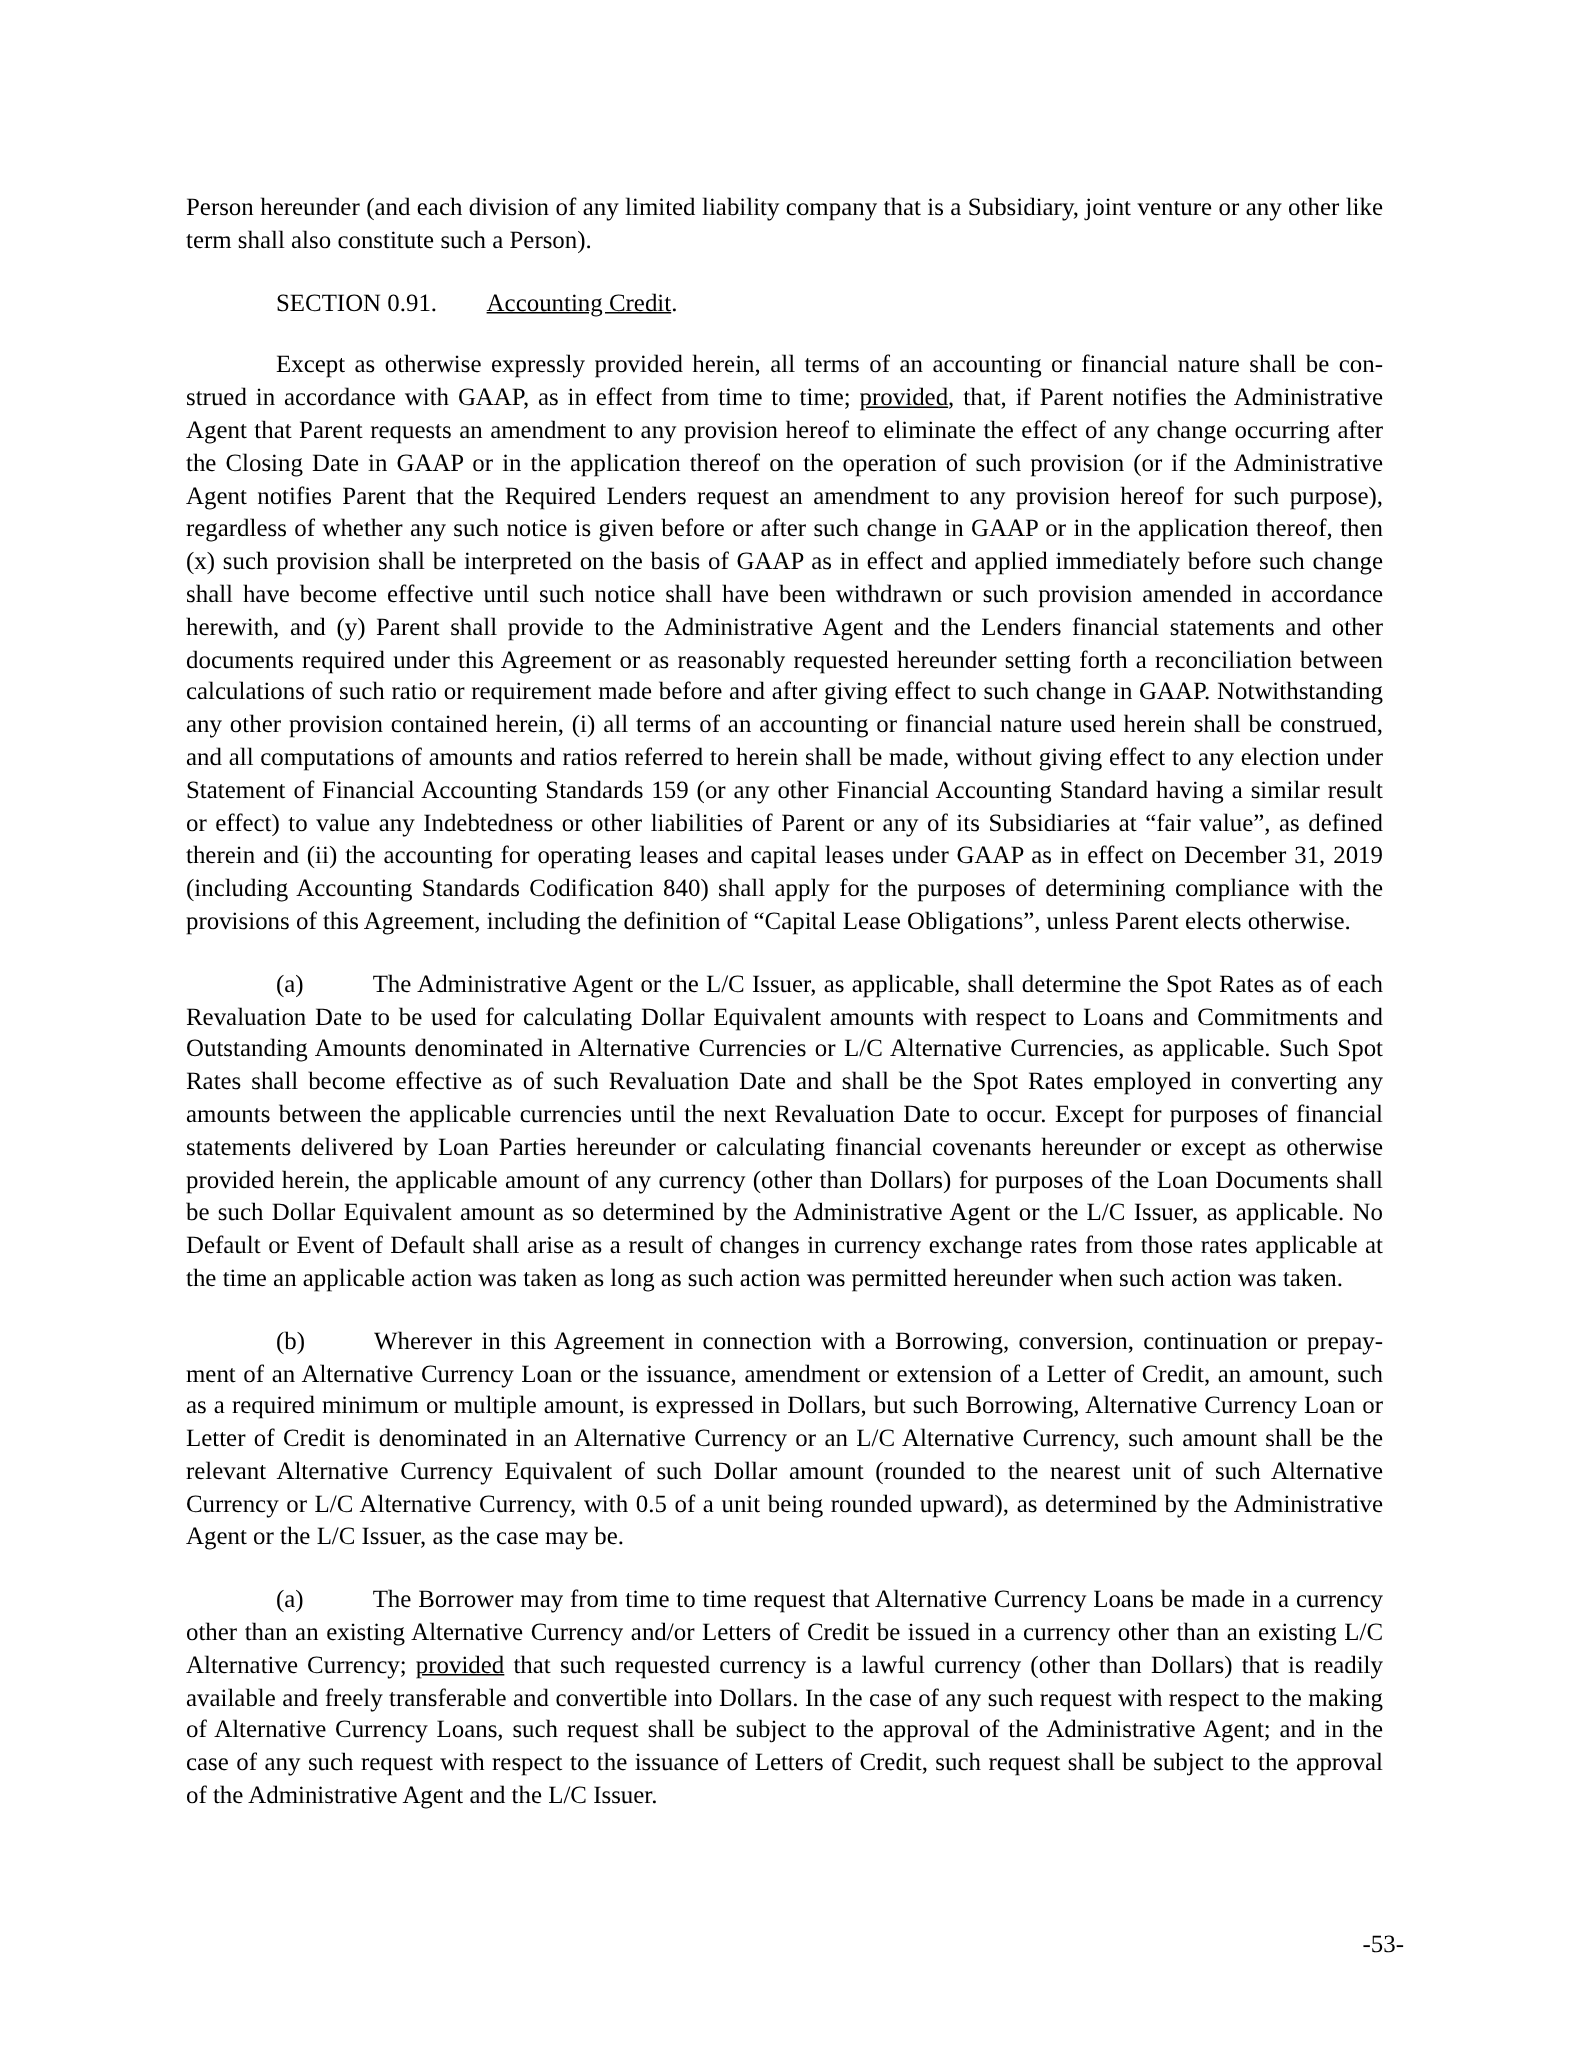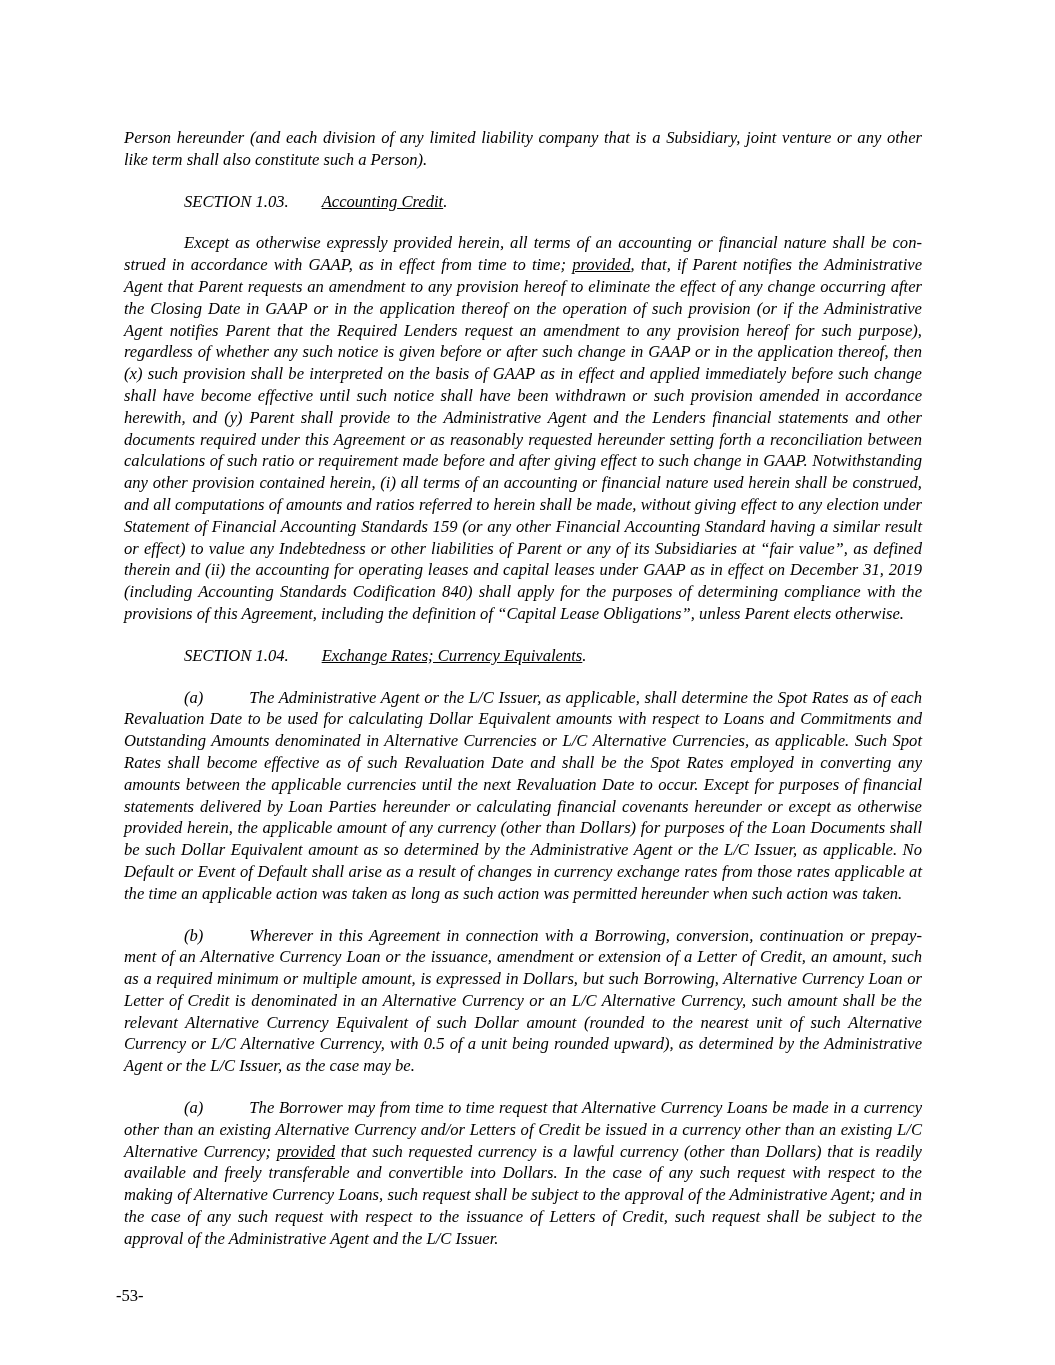--- a/index.html
+++ b/index.html
@@ -20,56 +20,54 @@
   }
   .content {
     position: absolute;
     left: 124px;
     top: 127px;
     width: 810px;
   }
   .content p {
     margin: 0 12px 20px 0;
     text-align: justify;
-    font-style: italic;
   }
   .ind {
     text-indent: 60px;
   }
   .heading {
     text-align: left !important;
   }
   .tab {
     display: inline-block;
     height: 1px;
   }
   .u {
     text-decoration: underline;
   }
   .footer {
     position: absolute;
-    left: 116px;
+    left: 126px;
     top: 1285px;
     width: 810px;
-    text-align: left;
+    text-align: right;
   }
 </style>
 </head>
 <body>
 
 <div class="page">
   <div class="content">
 
     <p><span>Person hereunder (and each division of any limited liability company that is a Subsidiary, joint venture or any other like term shall also constitute such a Person).</span></p>
 
-    <p class="ind heading"><span>SECTION 1.03.</span><span class="tab" style="width: 33px;"></span><span class="u">Accounting Credit</span><span>.</span></p>
+    <p class="ind heading"><span>SECTION 0.91.</span><span class="tab" style="width: 33px;"></span><span class="u">Accounting Credit</span><span>.</span></p>
 
     <p class="ind"><span>Except as otherwise expressly provided herein, all terms of an accounting or financial nature shall be con­strued in accordance with GAAP, as in effect from time to time; </span><span class="u">provided</span><span>, that, if Parent notifies the Administrative Agent that Parent requests an amendment to any provision hereof to eliminate the effect of any change occurring after the Closing Date in GAAP or in the application thereof on the operation of such provision (or if the Adminis­trative Agent notifies Parent that the Required Lenders request an amendment to any provision hereof for such pur­pose), regardless of whether any such notice is given before or after such change in GAAP or in the application thereof, then (x) such provision shall be interpreted on the basis of GAAP as in effect and applied immediately be­fore such change shall have become effective until such notice shall have been withdrawn or such provision amended in accordance herewith, and (y) Parent shall provide to the Administrative Agent and the Lenders financial statements and other documents required under this Agreement or as reasonably requested hereunder setting forth a reconciliation between calculations of such ratio or requirement made before and after giving effect to such change in GAAP.  Notwithstanding any other provision contained herein, (i) all terms of an accounting or financial nature used herein shall be construed, and all computations of amounts and ratios referred to herein shall be made, without giving effect to any election under Statement of Financial Accounting Standards 159 (or any other Financial Ac­counting Standard having a similar result or effect) to value any Indebtedness or other liabilities of Parent or any of its Subsidiaries at “fair value”, as defined therein and (ii) the accounting for operating leases and capital leases under GAAP as in effect on December 31, 2019 (including Accounting Standards Codification 840) shall apply for the purposes of determining compliance with the provisions of this Agreement, including the definition of “Capital Lease Obligations”, unless Parent elects otherwise.</span></p>
 
-    <p class="ind heading"><span>SECTION 1.04.</span><span class="tab" style="width: 33px;"></span><span class="u">Exchange Rates; Currency Equivalents</span><span>.</span></p>
 
     <p class="ind"><span>(a)</span><span class="tab" style="width: 46px;"></span><span>The Administrative Agent or the L/C Issuer, as applicable, shall determine the Spot Rates as of each Revaluation Date to be used for calculating Dollar Equivalent amounts with respect to Loans and Commit­ments and Outstanding Amounts denominated in Alternative Currencies or L/C Alternative Currencies, as applica­ble.  Such Spot Rates shall become effective as of such Revaluation Date and shall be the Spot Rates employed in converting any amounts between the applicable currencies until the next Revaluation Date to occur.  Except for pur­poses of financial statements delivered by Loan Parties hereunder or calculating financial covenants hereunder or except as otherwise provided herein, the applicable amount of any currency (other than Dollars) for purposes of the Loan Documents shall be such Dollar Equivalent amount as so determined by the Administrative Agent or the L/C Issuer, as applicable.  No Default or Event of Default shall arise as a result of changes in currency exchange rates from those rates applicable  at the time an applicable action was taken as long as such action was permitted hereun­der when such action was taken.</span></p>
 
     <p class="ind"><span>(b)</span><span class="tab" style="width: 46px;"></span><span>Wherever in this Agreement in connection with a Borrowing, conversion, continuation or prepay­ment of an Alternative Currency Loan or the issuance, amendment or extension of a Letter of Credit, an amount, such as a required minimum or multiple amount, is expressed in Dollars, but such Borrowing, Alternative Currency Loan or Letter of Credit is denominated in an Alternative Currency or an L/C Alternative Currency, such amount shall be the relevant Alternative Currency Equivalent of such Dollar amount (rounded to the nearest unit of such Al­ternative Currency or L/C Alternative Currency, with 0.5 of a unit being rounded upward), as determined by the Ad­ministrative Agent or the L/C Issuer, as the case may be.</span></p>
 
 
     <p class="ind"><span>(a)</span><span class="tab" style="width: 46px;"></span><span>The Borrower may from time to time request that Alternative Currency Loans be made in a cur­rency other than an existing Alternative Currency and/or Letters of Credit be issued in a currency other than an ex­isting L/C Alternative Currency; </span><span class="u">provided</span><span> that such requested currency is a lawful currency (other than Dollars) that is readily available and freely transferable and convertible into Dollars.  In the case of any such request with respect to the making of Alternative Currency Loans, such request shall be subject to the approval of the Administrative Agent; and in the case of any such request with respect to the issuance of Letters of Credit, such request shall be subject to the approval of the Administrative Agent and the L/C Issuer.</span></p>
 
   </div>
 

